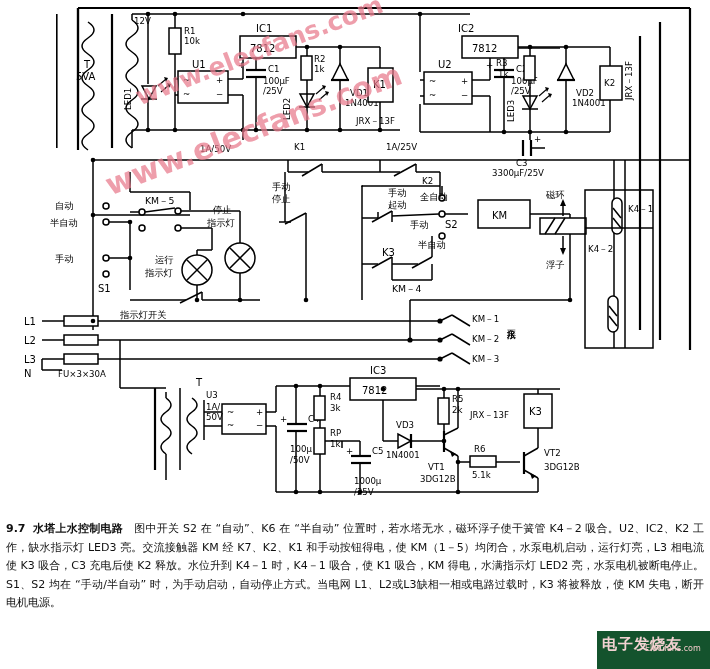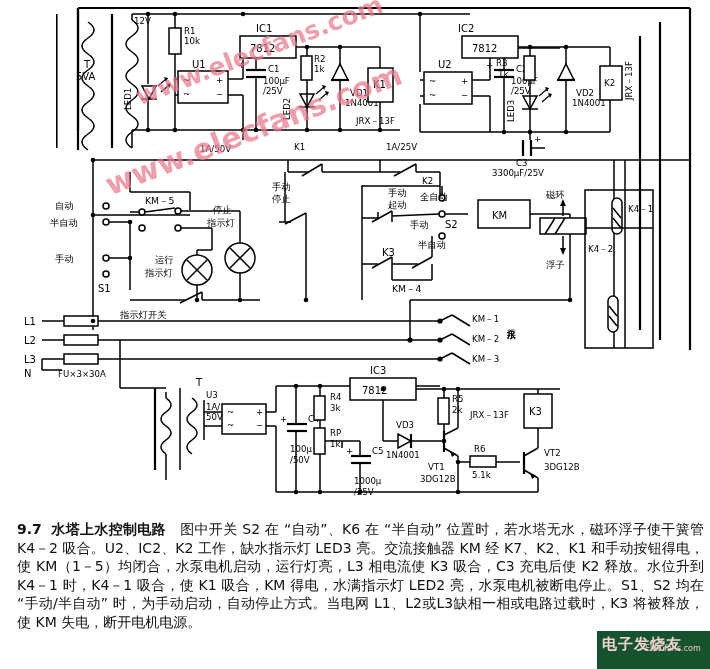--- a/index.html
+++ b/index.html
@@ -30,23 +30,23 @@
     position:absolute;left:5px;top:4px;font-size:15px;font-weight:bold;
     color:#f2d2d2;letter-spacing:1px;
   }
   .wm-logo .lg2{
     position:absolute;left:48px;top:13px;font-size:8px;color:#f0c8c8;
   }
 
   
   #caption{
     position:absolute;left:0;top:512px;width:710px;height:157px;
-    padding:8px 6px 0 17px;box-sizing:border-box;
+    padding:8px 6px 0 6px;box-sizing:border-box;
     font-family:"DejaVu Sans","Liberation Sans",sans-serif;
-    font-size:14px;line-height:18.6px;color:#111;
+    font-size:11px;line-height:18.6px;color:#111;
     text-align:justify;
   }
   #caption p{margin:0;text-indent:0;}
   #caption .secnum{font-weight:bold;}
   #caption .title{font-weight:bold;}
 </style>
 </head>
 <body>
 
 <div id="root">

